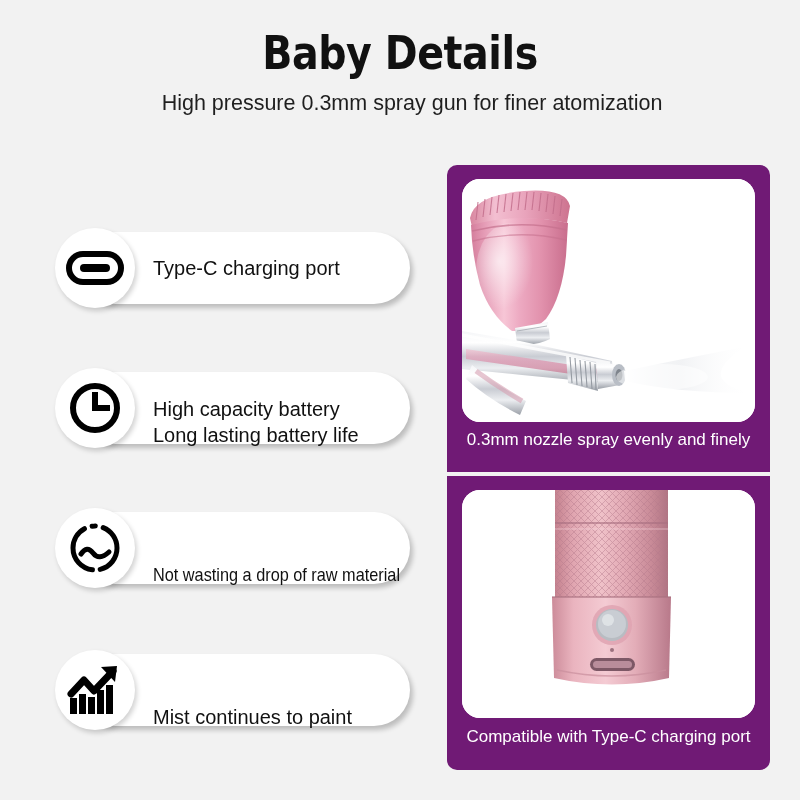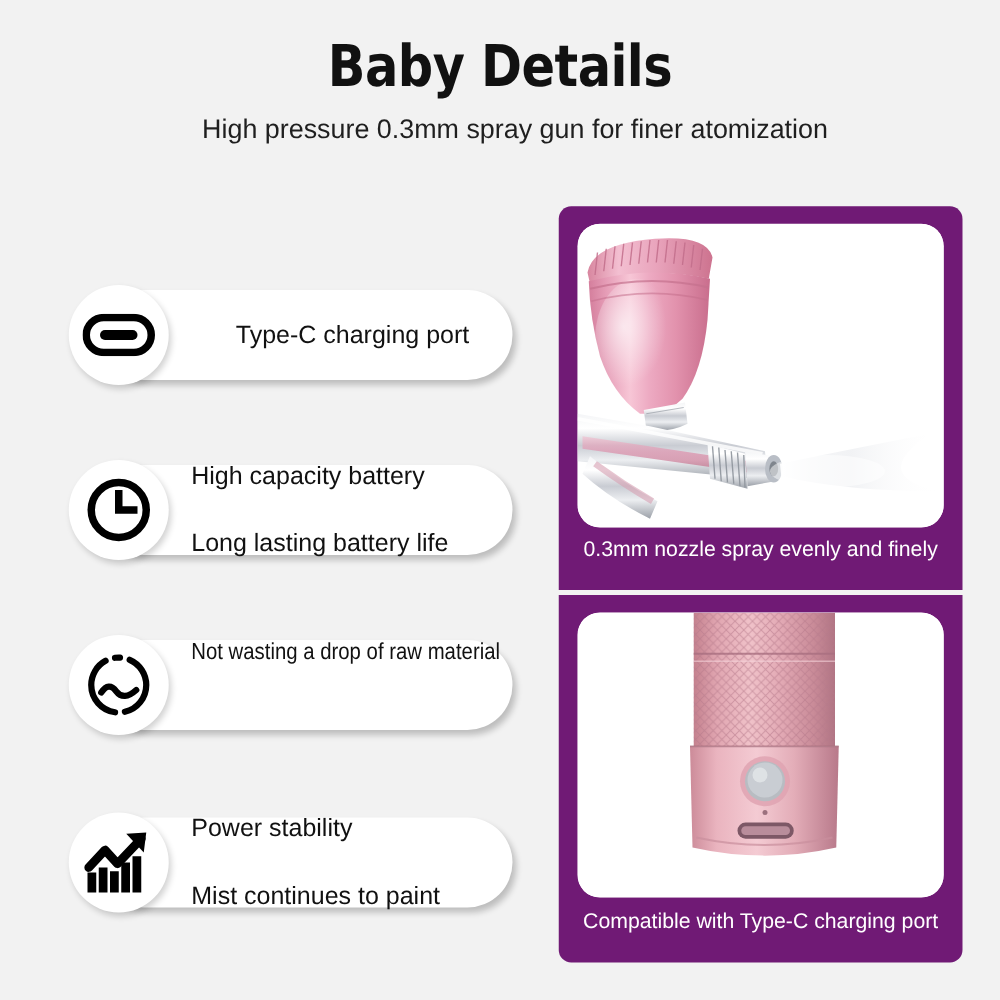--- a/index.html
+++ b/index.html
@@ -66,21 +66,21 @@
     height: 640px;
   }
 
   .feature {
     position: absolute;
     left: 55px;
     width: 355px;
     height: 80px;
   }
 
-  .feature.f1 { top: 78px; text-align: center; }
+  .feature.f1 { top: 78px; }
   .feature.f2 { top: 218px; }
   .feature.f3 { top: 358px; }
   .feature.f4 { top: 500px; }
 
   .pill {
     position: absolute;
     left: 24px;
     top: 4px;
     width: 331px;
     height: 72px;
@@ -107,21 +107,21 @@
   .badge svg { display: block; }
 
   .feature-text {
     position: absolute;
     left: 98px;
     top: 0;
     width: 258px;
     height: 80px;
     display: flex;
     flex-direction: column;
-    justify-content: space-between;
+    justify-content: flex-end;
     z-index: 2;
   }
 
   .ft-line1 {
     font-size: 20px;
     color: #111111;
     line-height: 26px;
     white-space: nowrap;
   }
 
@@ -238,21 +238,20 @@
         <svg width="54" height="54" viewBox="0 0 54 54">
           <path d="M27 5 A22 22 0 0 0 27 49 A22 22 0 0 0 27 5" fill="none" stroke="#000000" stroke-width="5" stroke-dasharray="3 8 55 8 55 8" stroke-linecap="round"></path>
           <path d="M13 33 Q19 24 25 32 Q31 40 41 31" fill="none" stroke="#000000" stroke-width="5" stroke-linecap="round" stroke-linejoin="round"></path>
         </svg>
       </div>
     </div>
 
     <div class="feature f4">
       <div class="pill"></div>
       <div class="feature-text">
-        <div class="ft-line1">Power stability</div>
         <div class="ft-line2">Mist continues to paint</div>
       </div>
       <div class="badge">
         <svg width="56" height="52" viewBox="0 0 56 52">
           <g fill="#000000">
             <rect x="3" y="34" width="7" height="16"></rect>
             <rect x="12" y="30" width="7" height="20"></rect>
             <rect x="21" y="33" width="7" height="17"></rect>
             <rect x="30" y="26" width="7" height="24"></rect>
             <rect x="39" y="21" width="7" height="29"></rect>

